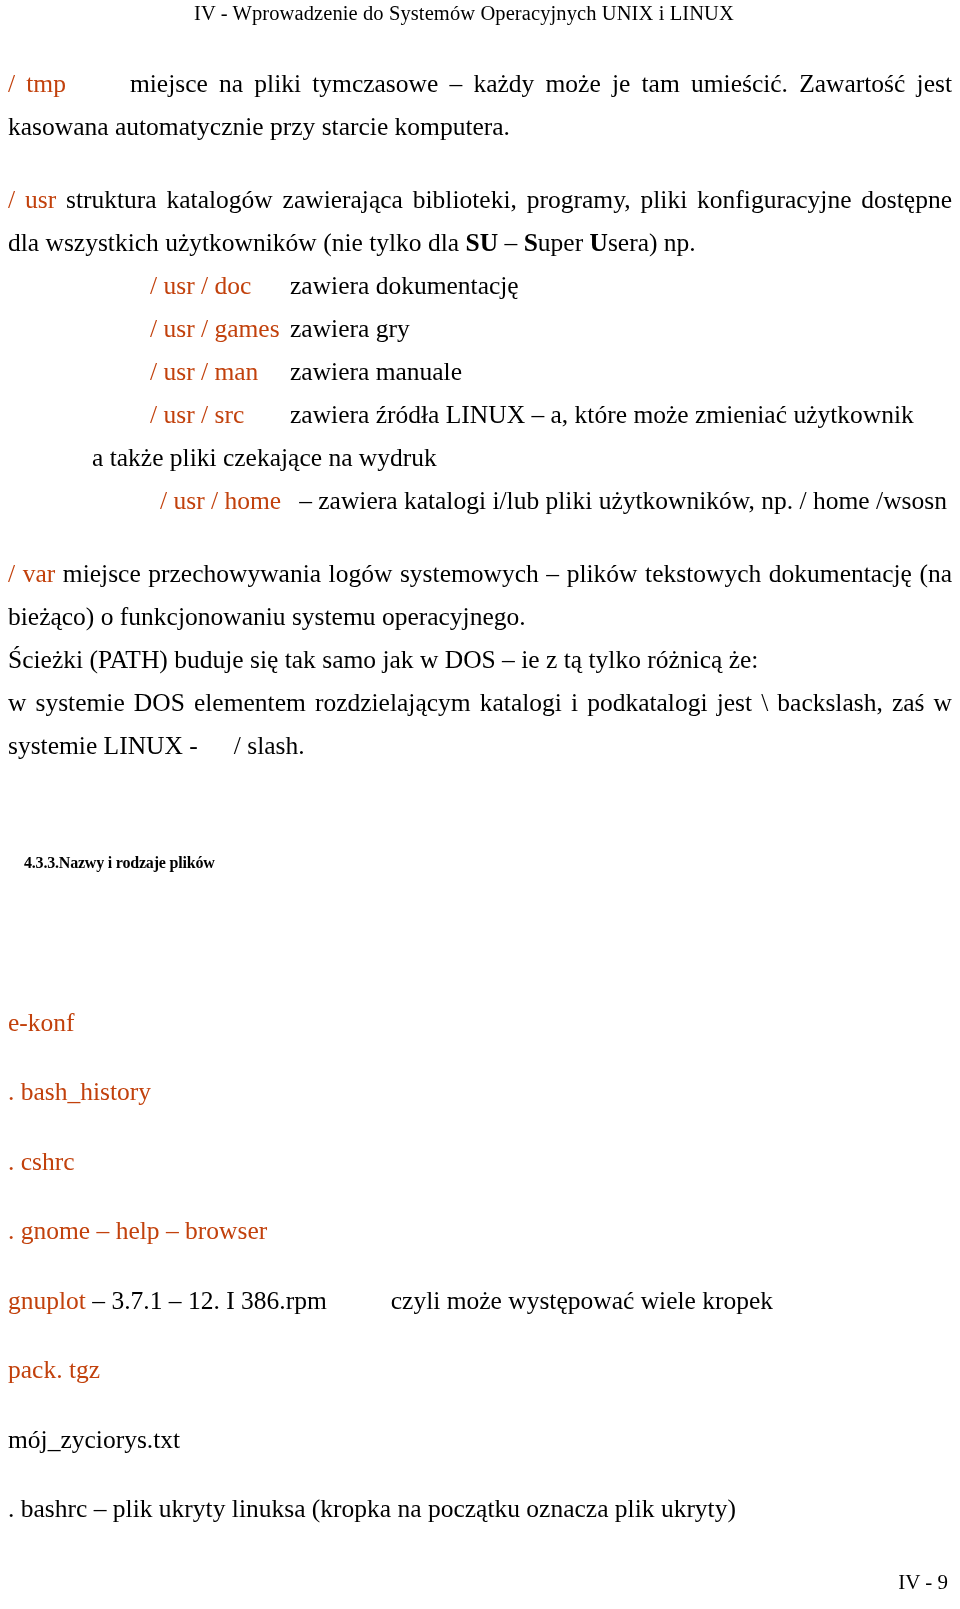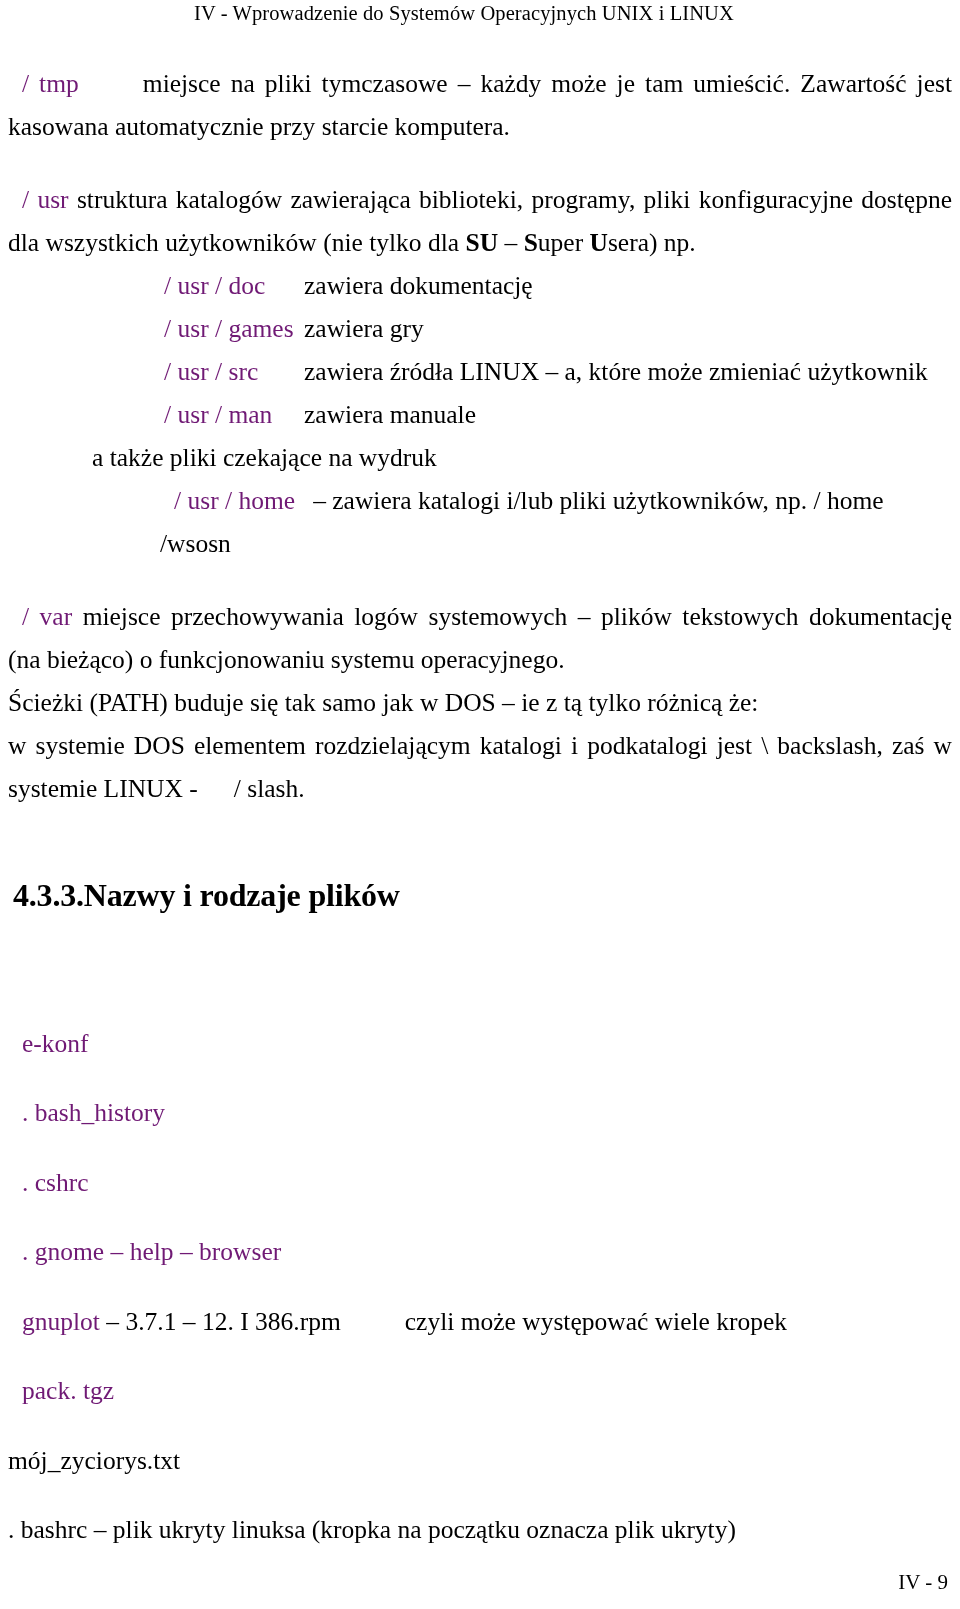--- a/index.html
+++ b/index.html
@@ -47,38 +47,38 @@
   p.para {
     margin: 0 0 0 0;
     font-size: 25.5px;
     line-height: 43px;
     text-align: justify;
     text-justify: inter-word;
     white-space: normal;
   }
   p.para.noj { text-align: left; }
 
-  .blue { color: #701a75; margin-left: 14px; }
+  .blue { color: #c2410c; }
   .bold { font-weight: bold; }
   .ul   { }
 
   
   .ind-usr { display: block; margin-left: 142px; }
   .ind-usr2 { display: block; margin-left: 84px; }
   .ind-usr3 { display: block; margin-left: 152px; }
 
   
   .tabcol { display: inline-block; min-width: 140px; }
   .gap-md { height: 30px; }
   .gap-lg { height: 46px; }
   .gap-xl { height: 60px; }
 
   h3.heading {
-    margin: 5px;
-    font-size: 32px;
+    margin: 16px;
+    font-size: 16px;
     font-weight: bold;
     line-height: 40px;
     letter-spacing: -0.2px;
   }
 
   .example {
     font-size: 25.5px;
     line-height: 44px;
   }
 
@@ -114,25 +114,25 @@
 
     <p class="para noj">
         <span class="ind-usr"><span class="blue tabcol">/ usr / doc</span><span>zawiera dokumentację</span></span>
       </p>
 
     <p class="para noj">
         <span class="ind-usr"><span class="blue tabcol">/ usr / games</span><span>zawiera gry</span></span>
       </p>
 
     <p class="para noj">
-        <span class="ind-usr"><span class="blue tabcol">/ usr / src</span><span>zawiera źródła LINUX – a,  które może zmieniać użytkownik</span></span>
+        <span class="ind-usr"><span class="blue tabcol">/ usr / man</span><span>zawiera manuale</span></span>
       </p>
 
     <p class="para noj">
-        <span class="ind-usr"><span class="blue tabcol">/ usr / man</span><span>zawiera manuale</span></span>
+        <span class="ind-usr"><span class="blue tabcol">/ usr / src</span><span>zawiera źródła LINUX – a,  które może zmieniać użytkownik</span></span>
       </p>
 
     <p class="para noj">
         <span class="ind-usr2">a także pliki  czekające na wydruk</span>
       </p>
 
     <p class="para noj">
         <span class="ind-usr3"><span class="blue">/ usr / home</span><span class="spc-sm"></span><span>– zawiera katalogi i/lub pliki użytkowników, np. / home /wsosn</span></span>
       </p>
 

